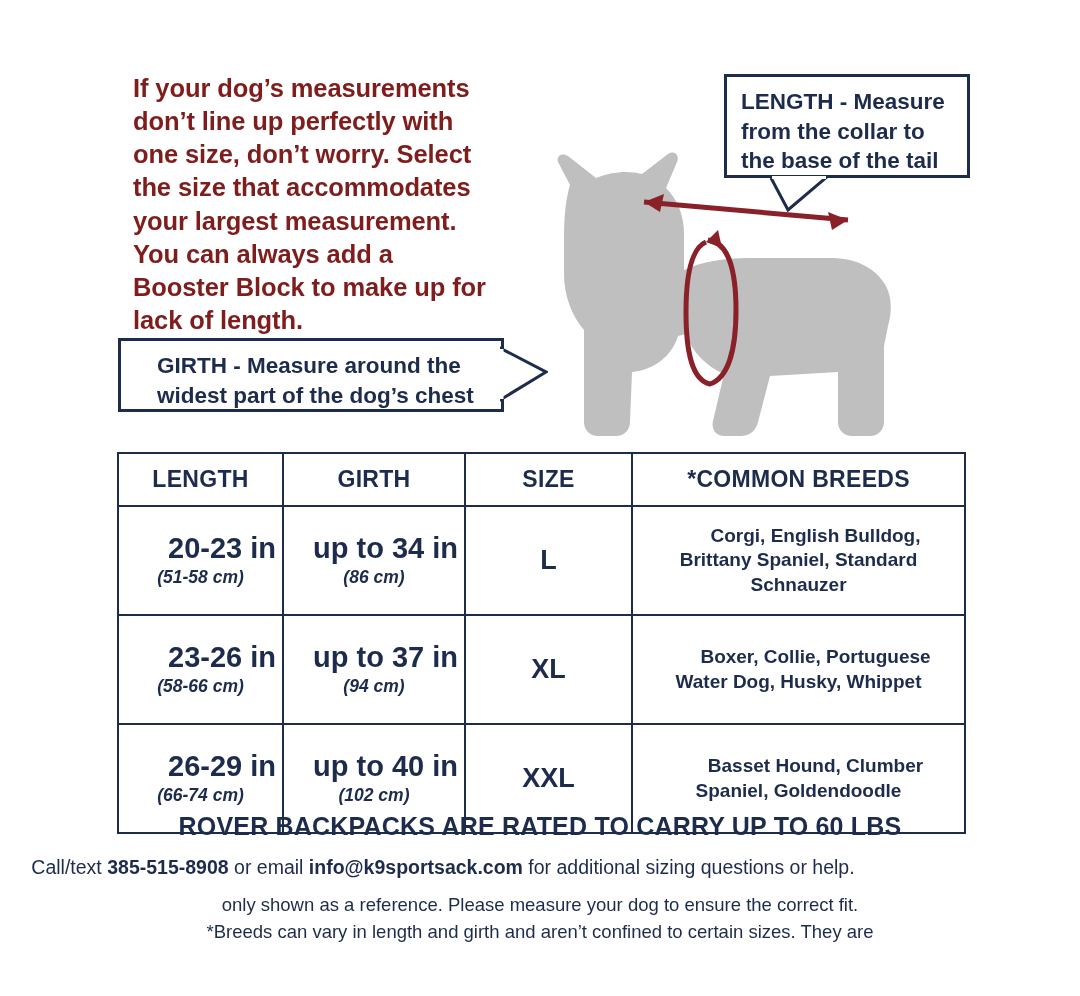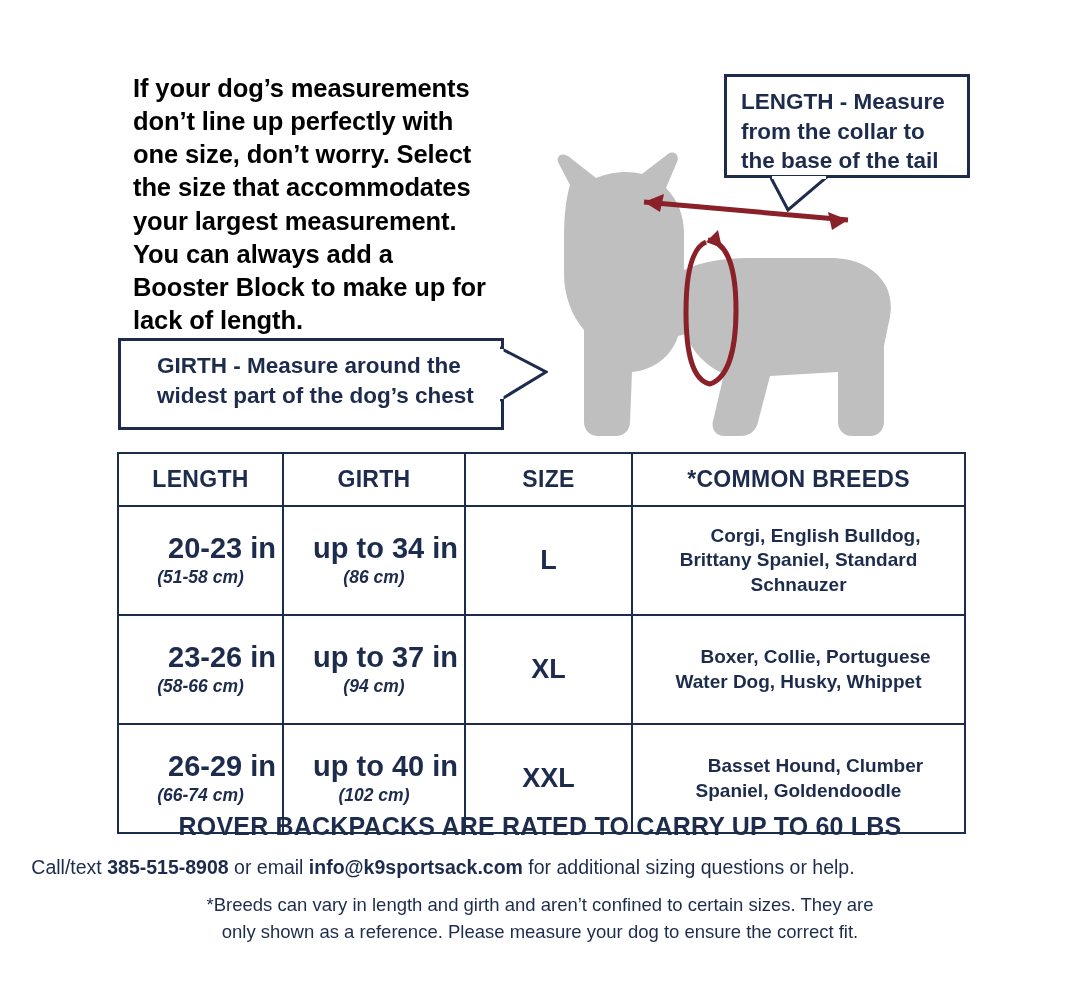--- a/index.html
+++ b/index.html
@@ -23,21 +23,21 @@
 
   
   .intro {
     position: absolute;
     left: 133px;
     top: 72px;
     width: 360px;
     font-size: 25.5px;
     line-height: 1.30;
     font-weight: 700;
-    color: #000000;
+    color: #7f1d1d;
     letter-spacing: -0.1px;
   }
 
   
   .callout {
     position: absolute;
     border: 3px solid #1d2b4c;
     background: #ffffff;
     color: #1d2b4c;
     font-size: 22.5px;
@@ -51,21 +51,21 @@
   #callout-length {
     left: 724px;
     top: 74px;
     width: 246px;
     height: 104px;
   }
   #callout-girth {
     left: 118px;
     top: 338px;
     width: 386px;
-    height: 92px;
+    height: 74px;
     padding-left: 36px;
   }
 
   
   .tail-length {
     position: absolute;
     left: 770px;
     top: 176px;
     width: 60px;
     height: 36px;
@@ -310,17 +310,17 @@
 
   <div class="rated">
     <span>ROVER BACKPACKS ARE RATED TO CARRY UP TO </span><span class="bold">60 LBS</span>
   </div>
 
   <div class="contact">
     <span>Call/text </span><span class="strong">385-515-8908</span><span> or email </span><span class="strong">info@k9sportsack.com</span><span> for additional sizing questions or help.</span>
   </div>
 
   <div class="fineprint">
+    <span class="line">only shown as a reference. Please measure your dog to ensure the correct fit.</span>
     <span class="line">*Breeds can vary in length and girth and aren’t confined to certain sizes. They are</span>
-    <span class="line">only shown as a reference. Please measure your dog to ensure the correct fit.</span>
   </div>
 
 </div>
 
 </body></html>

